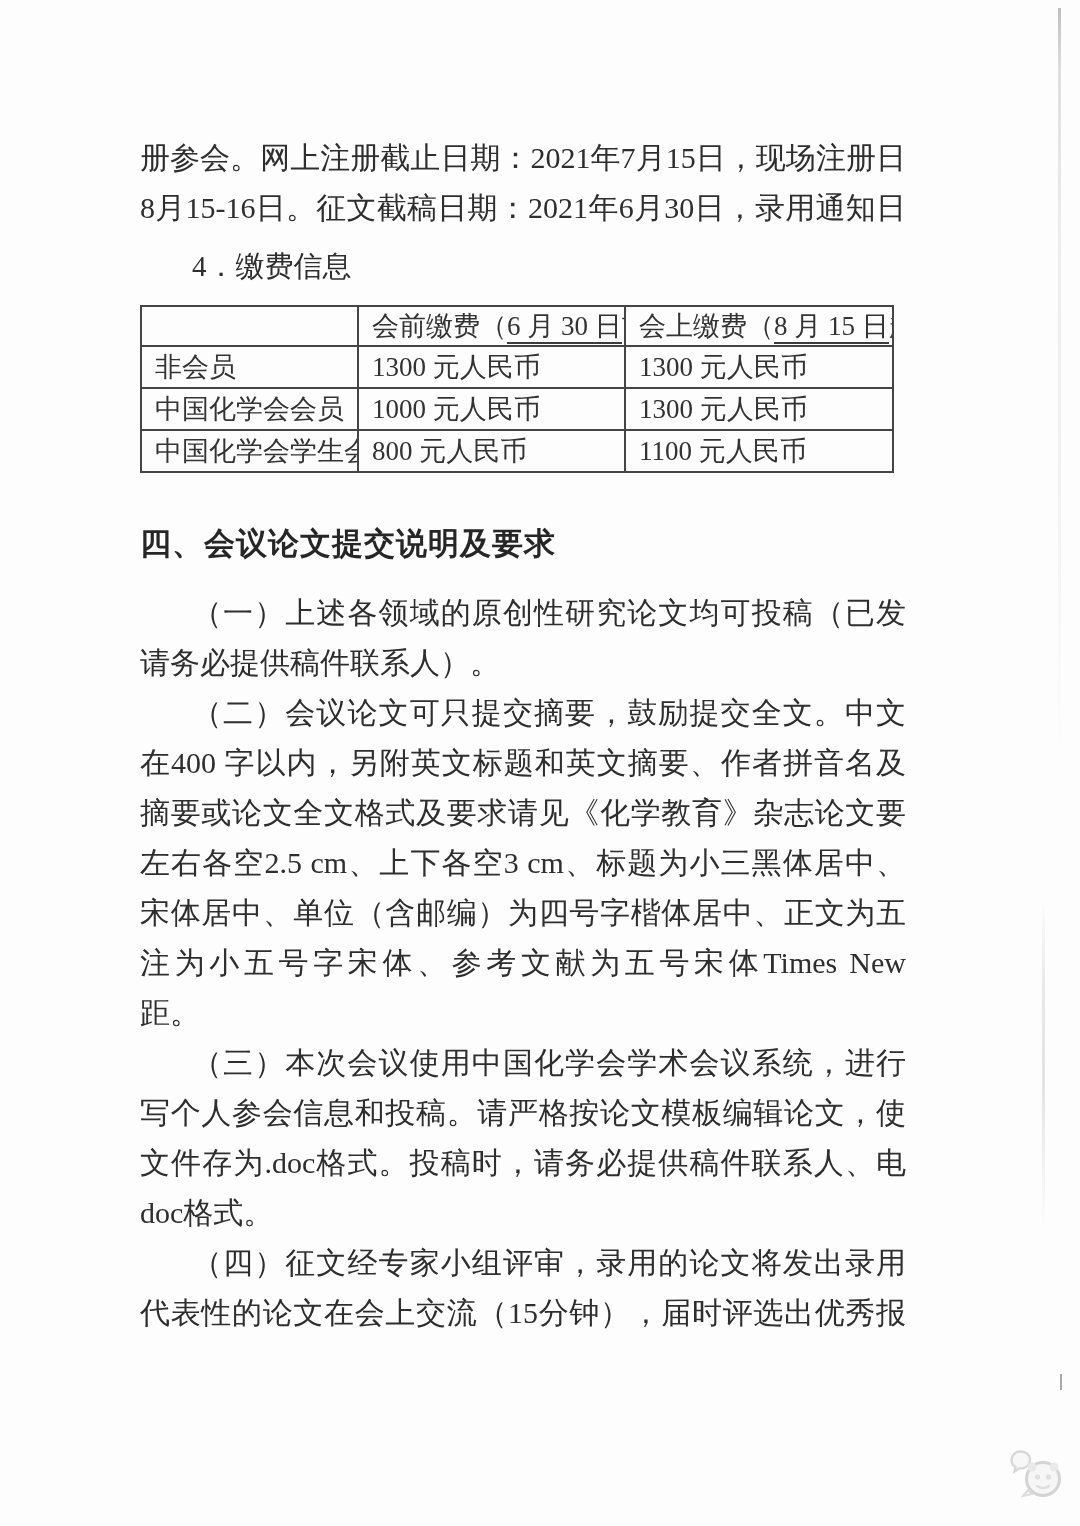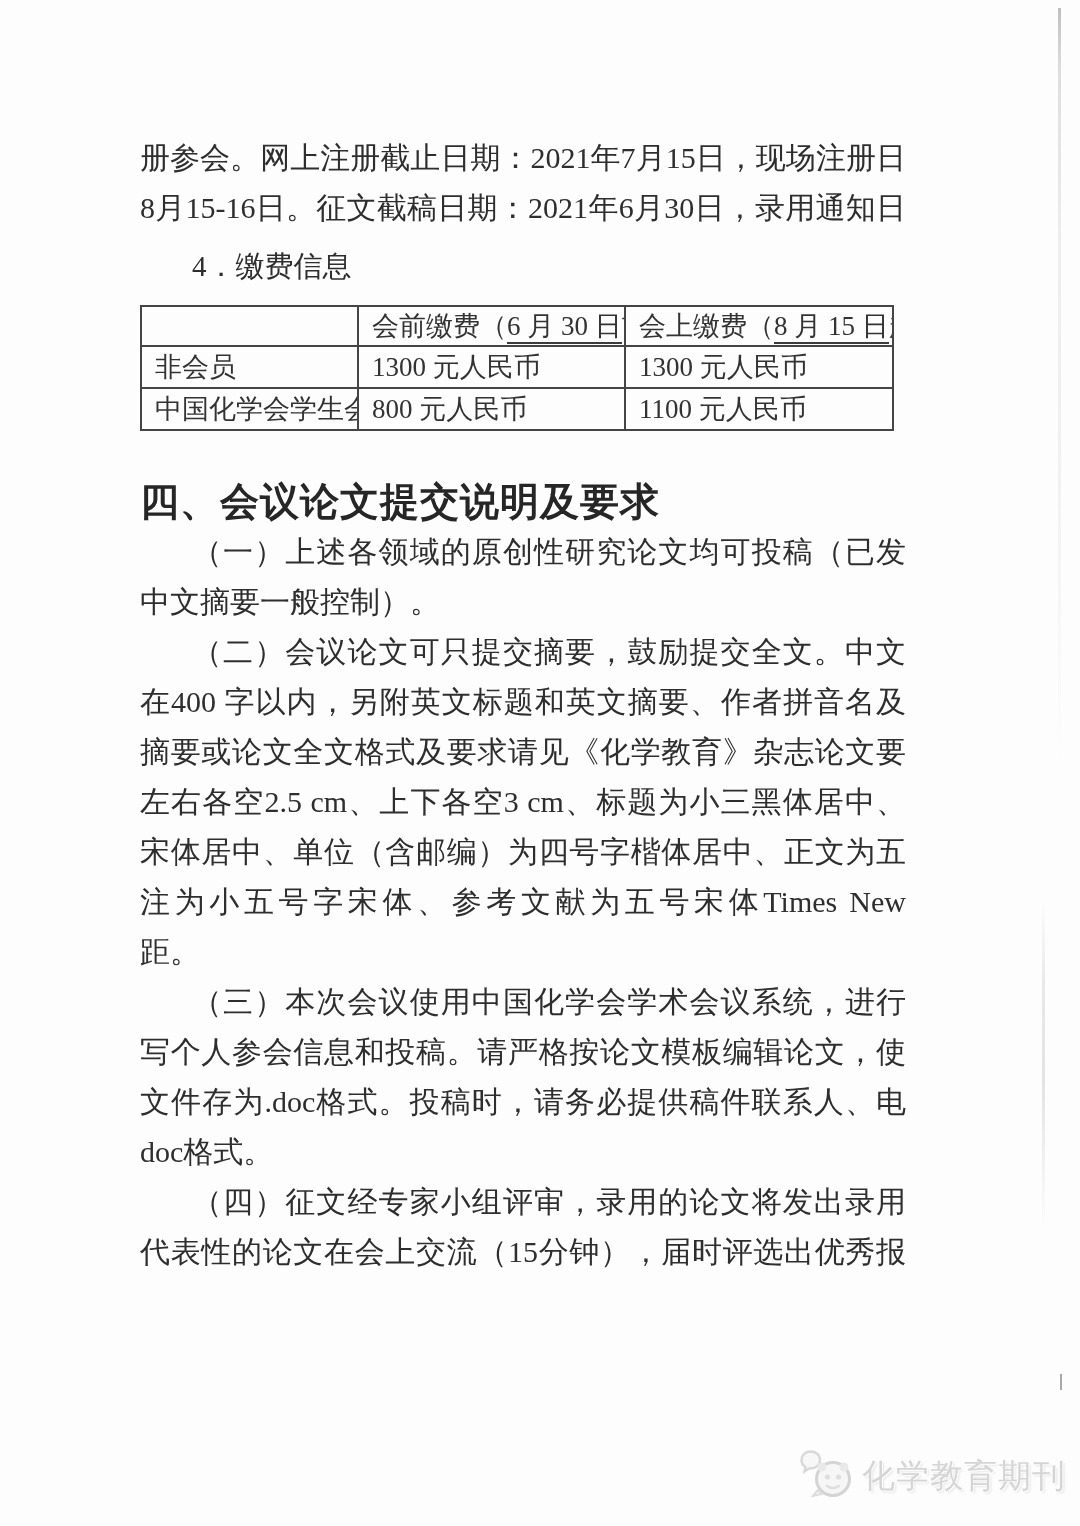--- a/index.html
+++ b/index.html
@@ -93,24 +93,24 @@
   table.fee-table .col-pre     { width: 252px; }
   table.fee-table .col-onsite  { width: 253px; }
   table.fee-table tr.hdr td { height: 38px; }
   .u {
     border-bottom: 2px solid #3c3c3c;
     padding-bottom: 1px;
     text-align: center;
   }
 
   .heading {
-    margin: 46px 0 0 0;
+    margin: 46px 0 19px 0;
     height: 50px;
     line-height: 50px;
-    font-size: 39px;
+    font-size: 31px;
     font-weight: bold;
     font-family: "Liberation Sans", "DejaVu Sans", sans-serif;
     color: #262626;
     letter-spacing: 1px;
   }
 
   .watermark {
     position: absolute;
     right: 14px;
     bottom: 24px;
@@ -151,33 +151,38 @@
         <td class="col-label"></td>
         <td class="col-pre"><span>会前缴费（</span><span class="u">6 月 30 日</span><span>前）</span></td>
         <td class="col-onsite"><span>会上缴费（</span><span class="u">8 月 15 日</span><span>起）</span></td>
       </tr>
       <tr>
         <td>非会员</td>
         <td>1300 元人民币</td>
         <td>1300 元人民币</td>
       </tr>
       <tr>
+        <td>中国化学会会员</td>
+        <td>1000 元人民币</td>
+        <td>1300 元人民币</td>
+      </tr>
+      <tr>
         <td>中国化学会学生会员</td>
         <td>800 元人民币</td>
         <td>1100 元人民币</td>
       </tr>
     </tbody>
       </table>
 
     <div class="heading">四、会议论文提交说明及要求</div>
 
     <div>
         <div>
           <div class="line j ind">（一）上述各领域的原创性研究论文均可投稿（已发表或已被接收</div>
-          <div class="line">中文摘要一般控制）。</div>
+          <div class="line">请务必提供稿件联系人）。</div>
         </div>
         <div>
           <div class="line j ind">（二）会议论文可只提交摘要，鼓励提交全文。中文摘要一般控制</div>
           <div class="line j">在400 字以内，另附英文标题和英文摘要、作者拼音名及单位英文名称。</div>
           <div class="line j">摘要或论文全文格式及要求请见《化学教育》杂志论文要求及模板，即</div>
           <div class="line j">左右各空2.5 cm、上下各空3 cm、标题为小三黑体居中、作者为四号字</div>
           <div class="line j">宋体居中、单位（含邮编）为四号字楷体居中、正文为五号字宋体、图</div>
           <div class="line j">注为小五号字宋体、参考文献为五号宋体Times New Roman、1.5 倍行</div>
           <div class="line">距。</div>
         </div>
@@ -199,16 +204,15 @@
     <svg width="56" height="52" viewBox="0 0 56 52" fill="none">
       <path d="M20 10 C20 4.5 15.5 1.5 10.5 1.5 C5.5 1.5 1.5 5 1.5 10 C1.5 13.2 3.2 15.6 5.5 17 L4.5 21.5 L9.5 18.3 C13 18.8 20 17 20 10 Z" fill="#f7f7f7" stroke="#d8d8d8" stroke-width="2.4"></path>
       <circle cx="33" cy="29" r="16.5" fill="#f6f6f6" stroke="#d4d4d4" stroke-width="3"></circle>
       <circle cx="22" cy="17" r="4.5" fill="#e9e9e9"></circle>
       <circle cx="44" cy="17" r="4.5" fill="#e9e9e9"></circle>
       <circle cx="27.5" cy="27" r="2.6" fill="#dedede"></circle>
       <circle cx="38.5" cy="27" r="2.6" fill="#dedede"></circle>
       <path d="M27 36 Q33 40 39 36" stroke="#dedede" stroke-width="2.4" fill="none" stroke-linecap="round"></path>
       <path d="M18 40 L13 46 L22 44 Z" fill="#f6f6f6" stroke="#dcdcdc" stroke-width="2"></path>
     </svg>
-    <span class="wm-text">化学教育期刊</span>
   </div>
 
 </div>
 
 </body></html>

